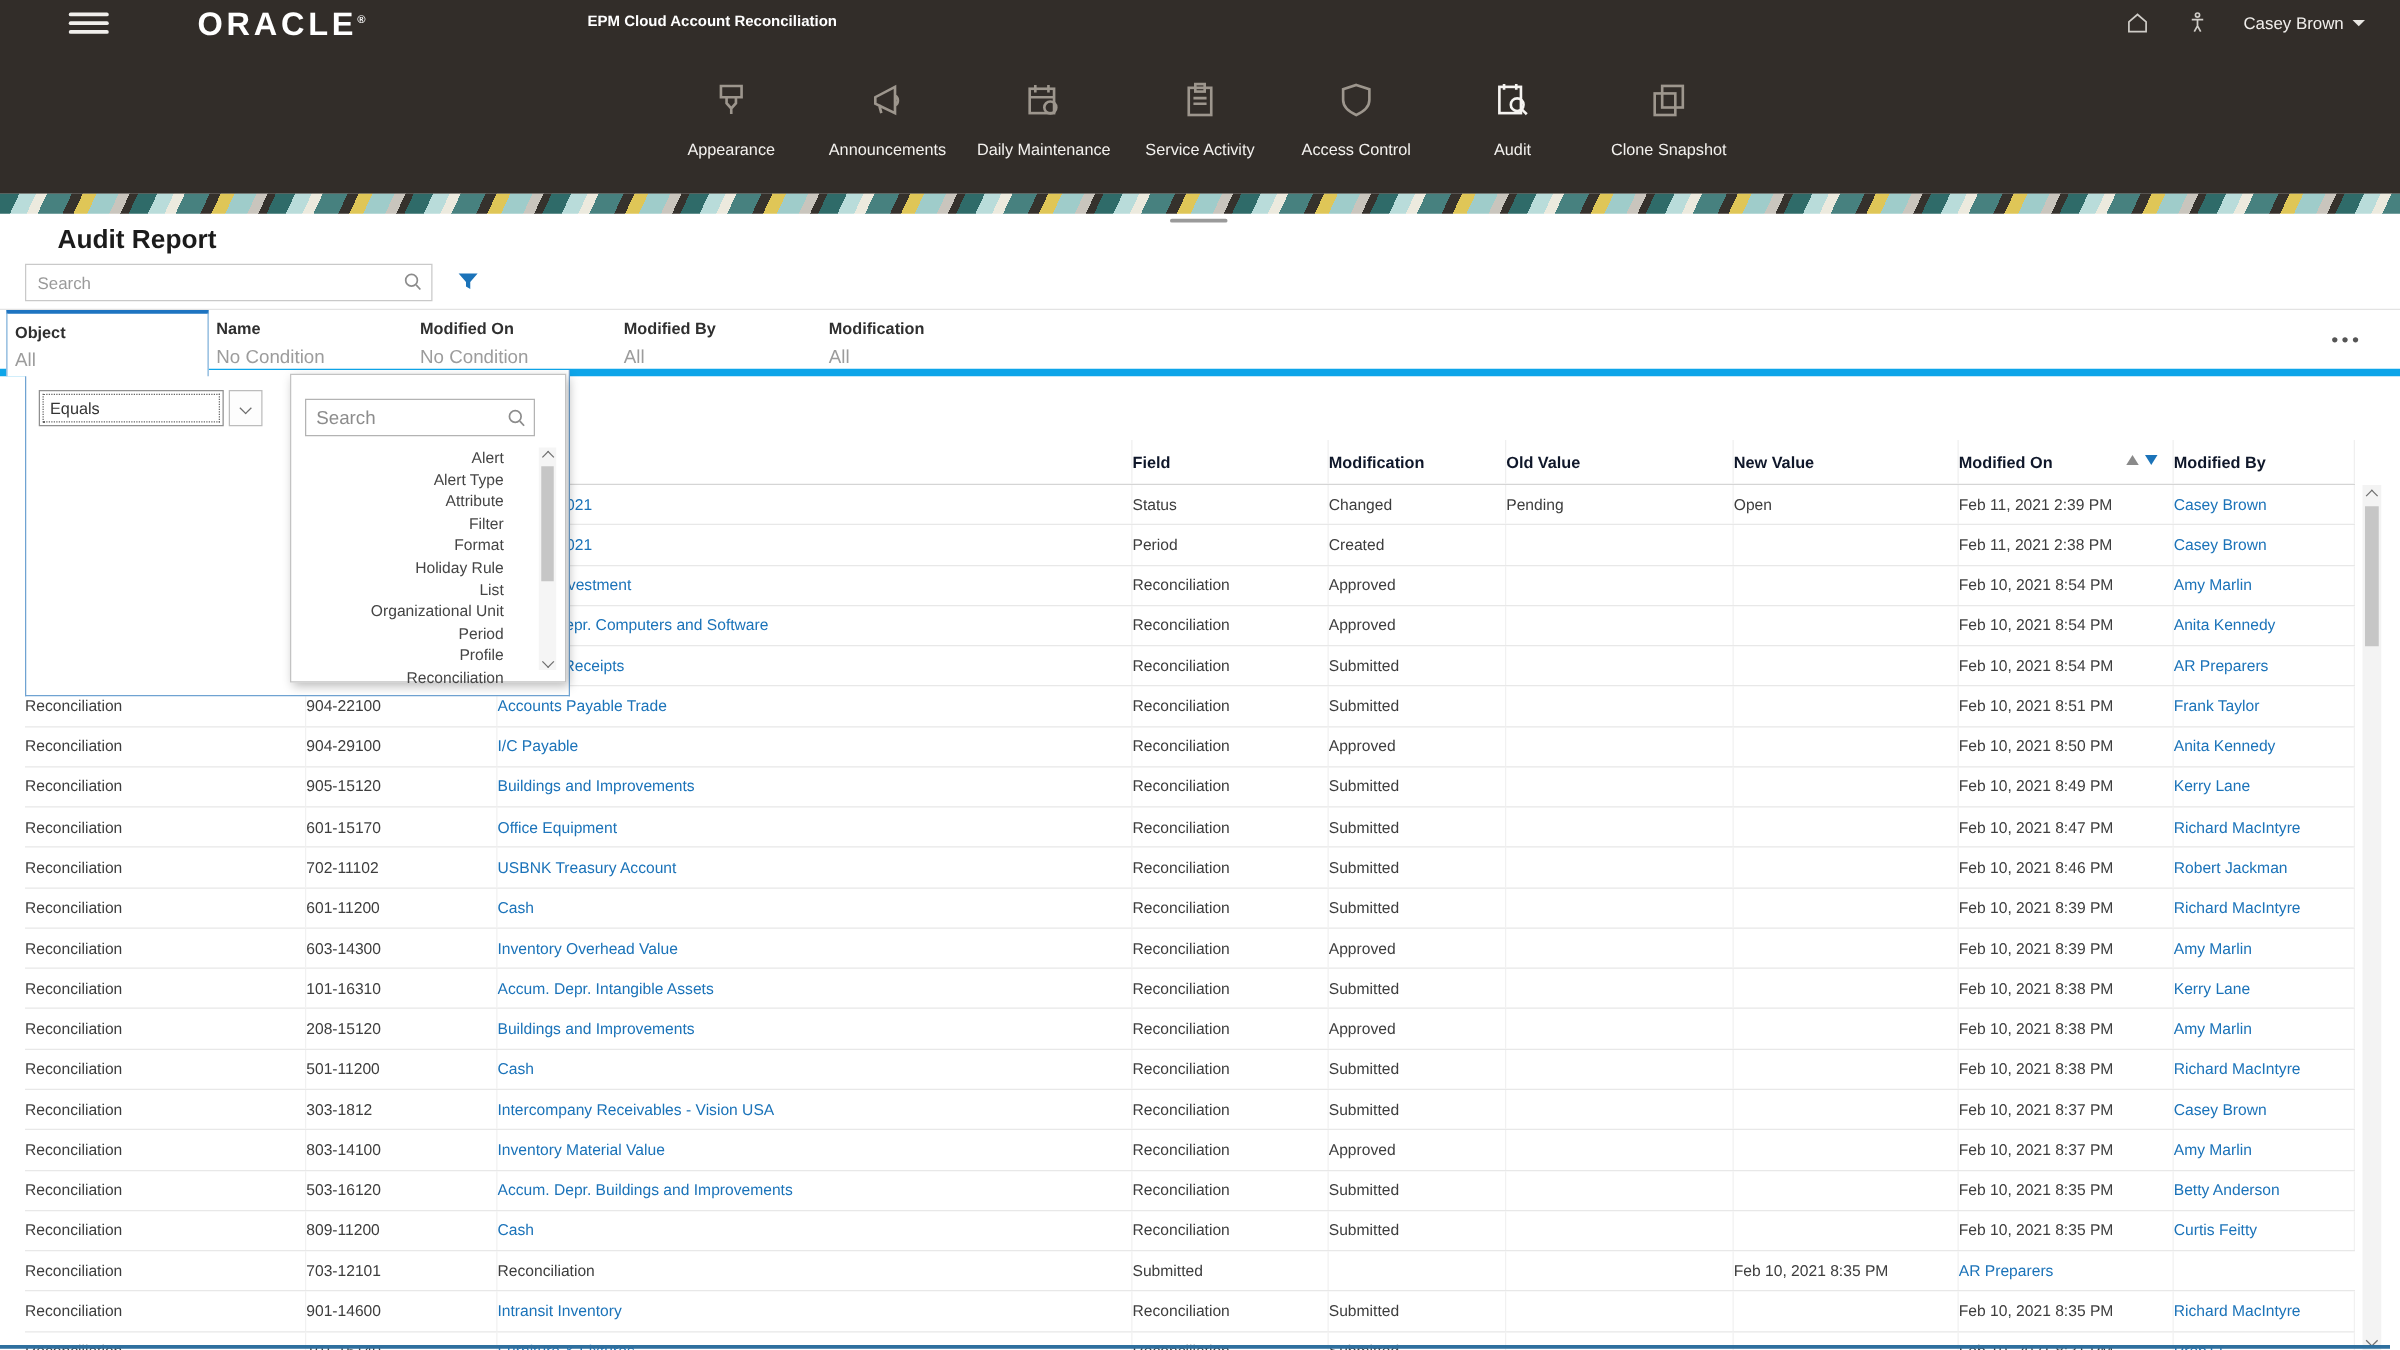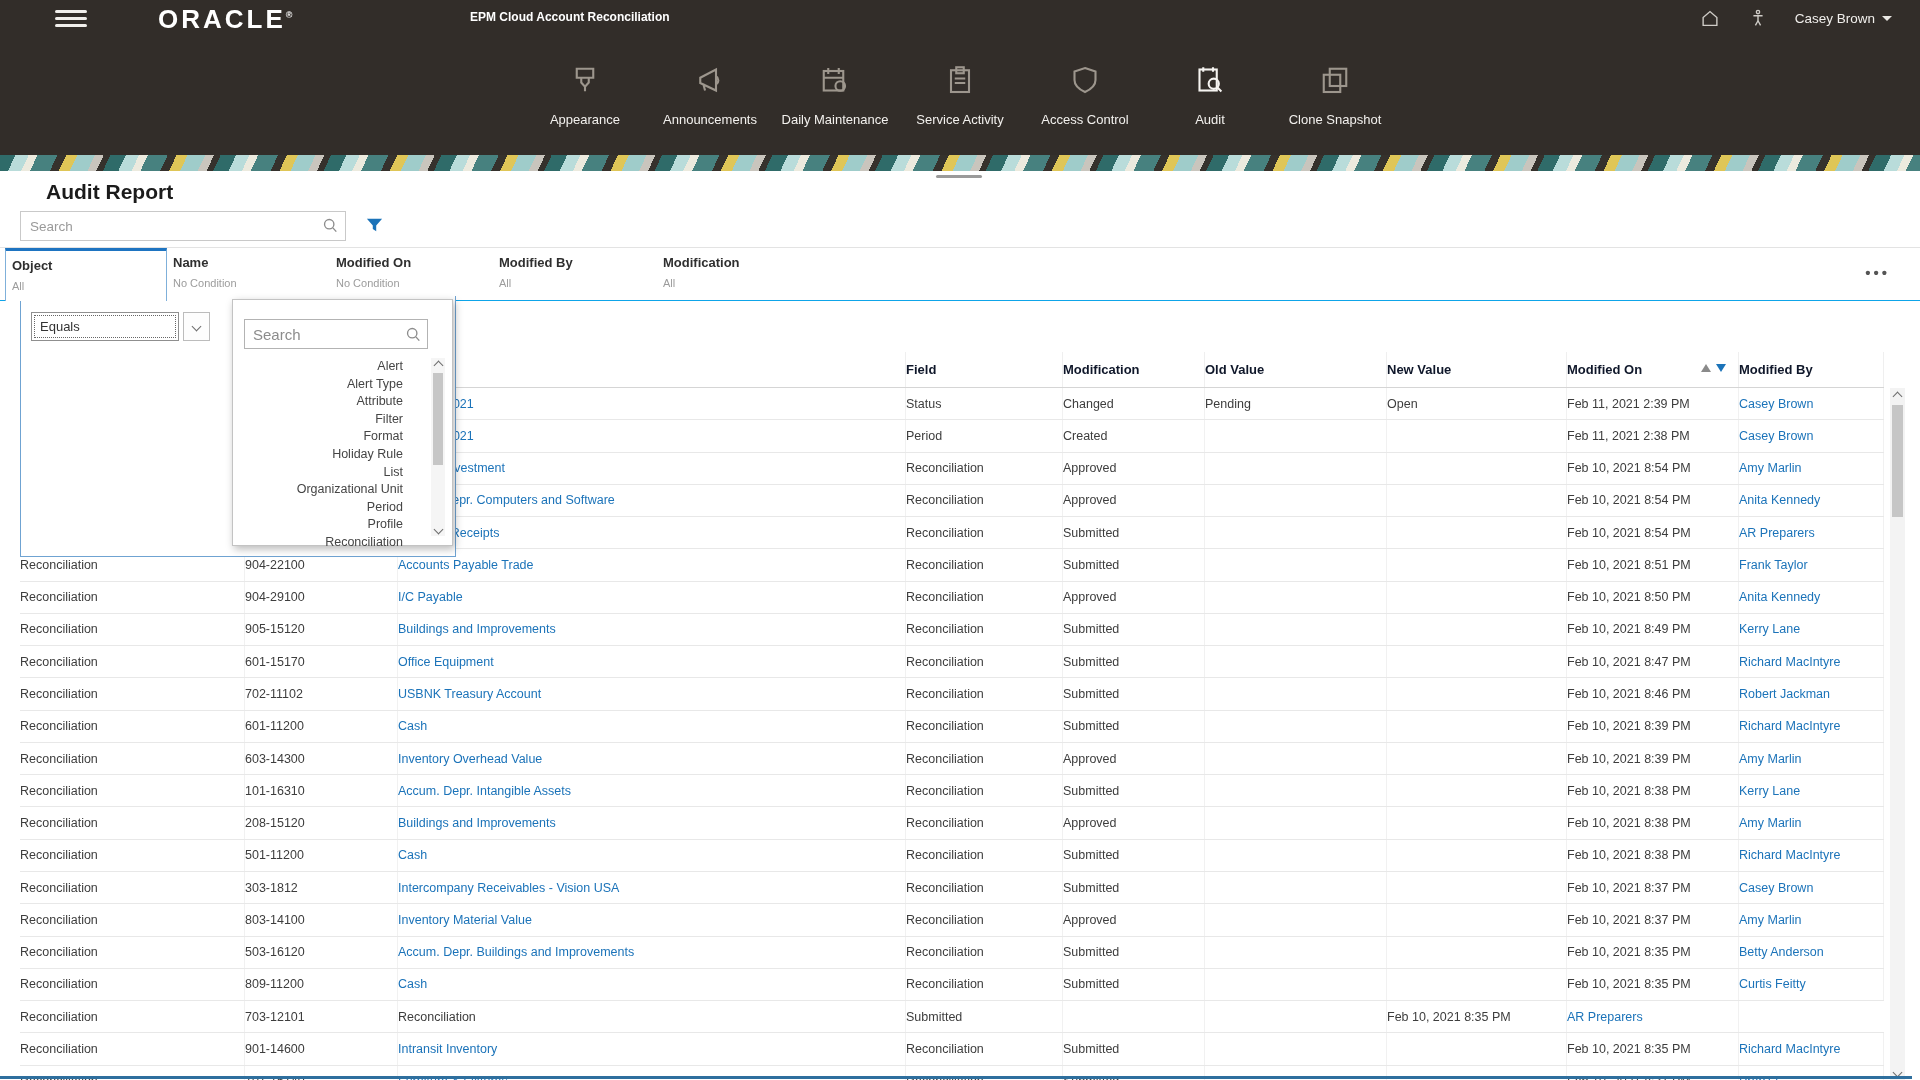--- a/index.html
+++ b/index.html
@@ -42,24 +42,24 @@
   .page-title { position:absolute; left:20px; top:180px; font-size:21px; font-weight:bold; color:#1b1b1b;margin-left:26px; }
   .search-wrap { position:absolute; left:20px; top:211px; width:326px; height:30px; }
   .search-wrap input { width:100%; height:100%; border:1px solid #c9c9c9; padding:0 30px 0 9px;
     font-size:13.5px; color:#333; font-family:inherit; }
   .search-wrap input::placeholder { color:#9a9a9a; }
   .search-mag { position:absolute; right:7px; top:6px; }
   .funnel { position:absolute; left:365px; top:216px; cursor:pointer; }
 
   
   .filter-row { position:absolute; left:0; top:247px; width:1920px; height:54px;
-    border-top:1px solid #e3e3e3; border-bottom:1px solid #0ea5e9; }
+    border-top:1px solid #e3e3e3; border-bottom:6px solid #0ea5e9; }
   .ftab { position:absolute; top:0; height:53px; padding:7px 0 0 6px; cursor:pointer; }
   .ftab .flabel { font-size:13px; font-weight:bold; color:#2f2f2f; }
-  .ftab .fvalue { font-size:11px; color:#9c9c9c; margin-top:7px; }
+  .ftab .fvalue { font-size:15px; color:#9c9c9c; margin-top:7px; }
   .ftab.selected { background:#fff; border:1px solid #7fb0da; border-top:3px solid #1e74c1;
     border-bottom:none; z-index:35; }
   .more-dots { position:absolute; right:30px; top:16px; color:#555; font-size:15px; font-weight:bold;
     letter-spacing:3px; cursor:pointer; }
 
   
   .fpanel { position:absolute; left:20px; top:296px; width:436px; height:261px; background:#fff;
     border:1px solid #6fa3d2; border-top:none; z-index:30; }
   .equals-box { position:absolute; left:10px; top:16px; width:148px; height:29px; border:1px solid #8f8f8f;
     outline:1px dotted #666; outline-offset:-4px; font-size:13px; color:#333; padding:6px 8px;

